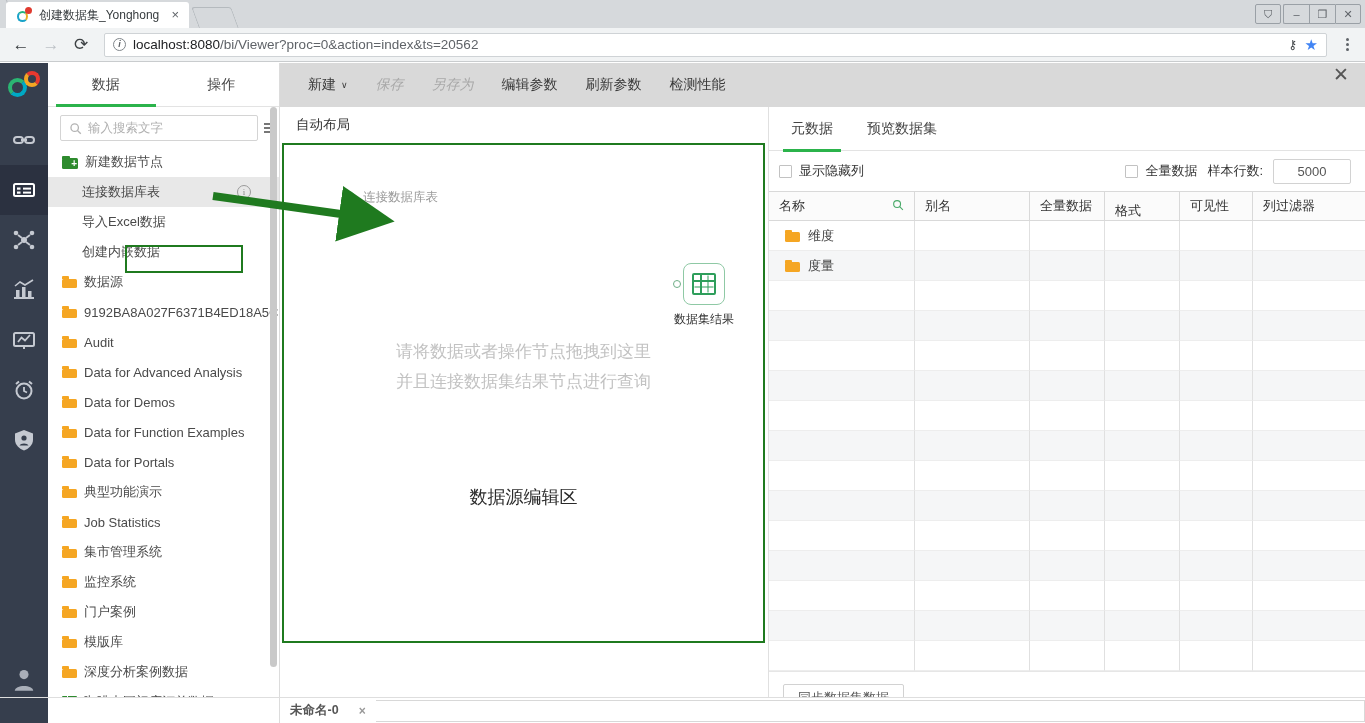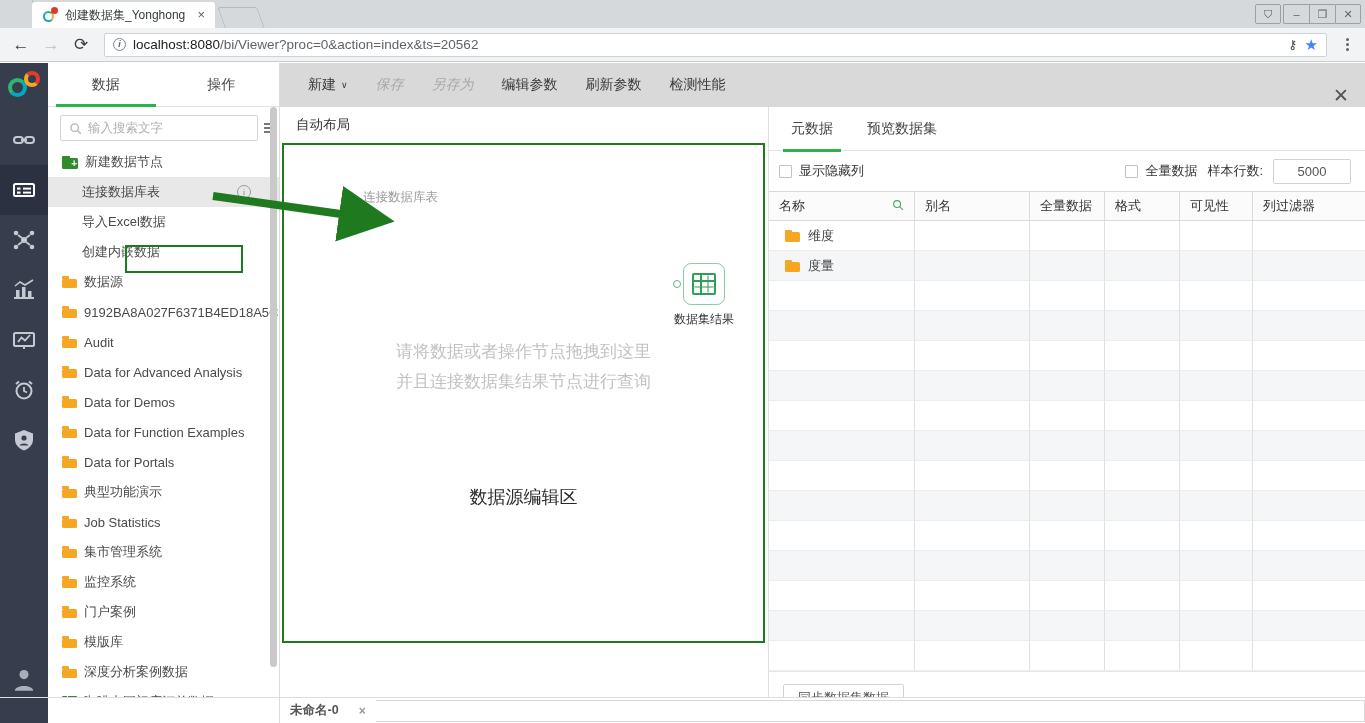--- a/index.html
+++ b/index.html
@@ -13,21 +13,20 @@
     position: relative;
   }
 
   
   .browser-tabbar {
     height: 28px;
     background: #d6d9dc;
     position: relative;
     display: flex;
     align-items: flex-end;
-    padding-left: 26px;
   }
   .tab-left-slant {
     width: 8px; height: 28px;
     background: #d6d9dc;
     border-right: 1px solid #b8bcc0;
     transform: skewX(20deg);
     margin-left: 4px;
   }
   .browser-tab {
     height: 26px;
@@ -319,21 +318,21 @@
   
   .center {
     flex: 1;
     display: flex; flex-direction: column;
     min-width: 0;
     position: relative;
   }
   .toolbar {
     height: 44px;
     background: #d9d9d9;
-    display: flex; align-items: flex-end;
+    display: flex; align-items: flex-start;
     padding-left: 14px;
     gap: 0px;
     flex-shrink: 0;
   }
   .tb-item {
     font-size: 14px; color: #3a3a3a;
     padding: 0 14px; height: 44px;
     display: flex; align-items: center; cursor: pointer;
     gap: 5px;
   }
@@ -865,21 +864,21 @@
                     <line x1="10.2" y1="10.2" x2="14.5" y2="14.5"></line>
                   </svg>
                 </span>
               </div>
               <div class="cell" style="width: 115px;">
                 <span>别名</span>
               </div>
               <div class="cell" style="width: 75px;">
                 <span>全量数据</span>
               </div>
-              <div class="cell" style="width: 75px;">
+              <div class="cell" style="width: 75px; align-items: flex-end;">
                 <span>格式</span>
               </div>
               <div class="cell" style="width: 73px;">
                 <span>可见性</span>
               </div>
               <div class="cell" style="width: 97px; flex: 1 1 0%;">
                 <span>列过滤器</span>
               </div>
             </div>
           <div id="mt-body">

